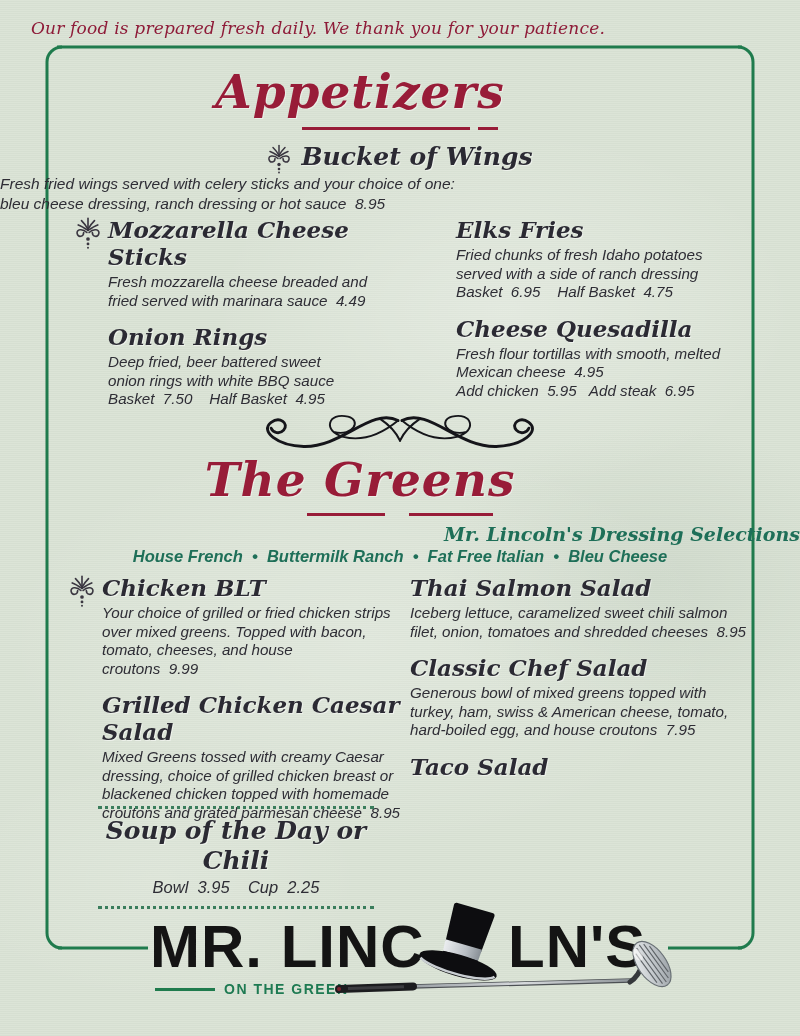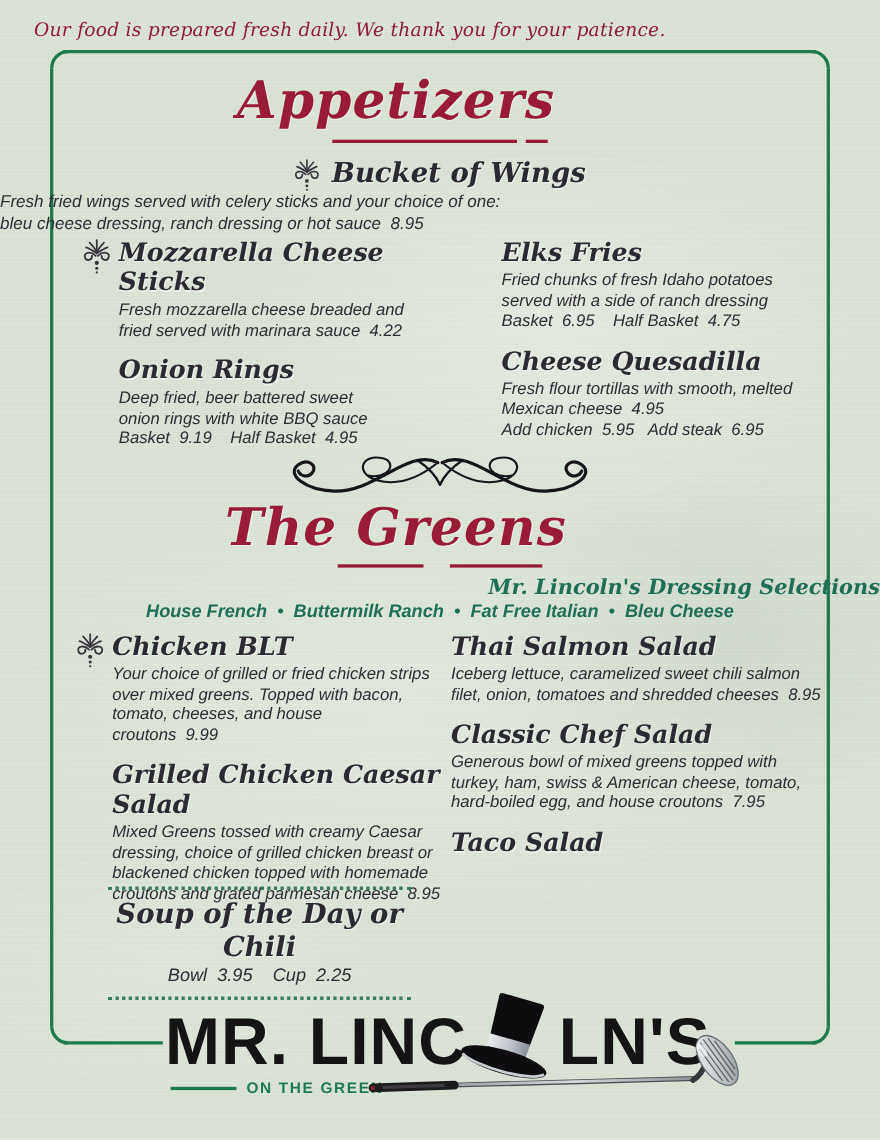--- a/index.html
+++ b/index.html
@@ -144,27 +144,27 @@
           <path d="M13 16 C 17 12, 23 13, 22 17 C 21 21, 16 20, 16 16"></path>
         </g>
         <g fill="#3a3640">
             <circle cx="12" cy="22" r="1.7"></circle>
             <circle cx="12" cy="26.5" r="1.3"></circle>
             <circle cx="12" cy="30" r="0.9"></circle>
           </g>
       </svg>
       <h3 class="item-name script-head">Mozzarella Cheese Sticks</h3>
       <p class="item-desc">Fresh mozzarella cheese breaded and
-fried served with marinara sauce  4.22</p>
+fried served with marinara sauce  4.49</p>
     </div>
     <div class="item">
       <h3 class="item-name script-head">Onion Rings</h3>
       <p class="item-desc">Deep fried, beer battered sweet
 onion rings with white BBQ sauce
-Basket  9.19    Half Basket  4.95</p>
+Basket  7.50    Half Basket  4.95</p>
     </div>
   </div>
 
   <div class="col" style="left:420px;top:216px;width:330px;margin-left:36px;">
     <div class="item">
       <h3 class="item-name script-head">Elks Fries</h3>
       <p class="item-desc">Fried chunks of fresh Idaho potatoes
 served with a side of ranch dressing
 Basket  6.95    Half Basket  4.75</p>
     </div>

